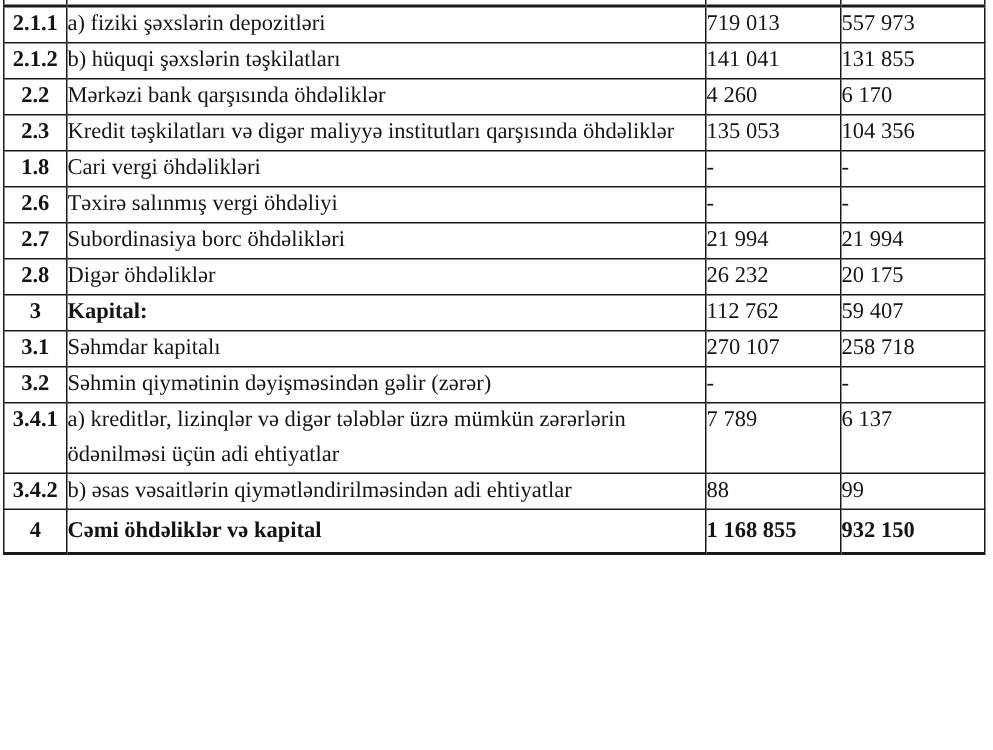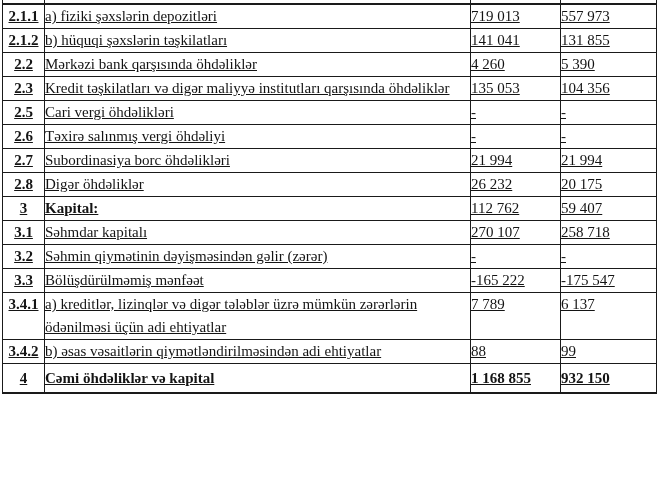--- a/index.html
+++ b/index.html
@@ -12,21 +12,20 @@
     height: 500px;
     overflow: hidden;
     font-family: "Liberation Serif", "DejaVu Serif", serif;
     color: #141414;
   }
   .page {
     position: relative;
     width: 608px;
     height: 500px;
     background: #ffffff;
-    text-decoration: underline;
   }
   table.fin-table {
     border-collapse: collapse;
     table-layout: fixed;
     margin-left: 2px;
     width: 654px;
   }
   .fin-table td {
     border: 1px solid #1a1a1a;
     font-size: 15px;
@@ -92,30 +91,30 @@
         <tr class="data-row">
     <td class="c-num">2.1.2</td>
     <td class="c-label">b) hüquqi şəxslərin təşkilatları</td>
     <td class="c-val">141 041</td>
     <td class="c-val">131 855</td>
   </tr>
         <tr class="data-row">
     <td class="c-num">2.2</td>
     <td class="c-label">Mərkəzi bank qarşısında öhdəliklər</td>
     <td class="c-val">4 260</td>
-    <td class="c-val">5 390</td>
+    <td class="c-val">6 170</td>
   </tr>
         <tr class="data-row">
     <td class="c-num">2.3</td>
     <td class="c-label">Kredit təşkilatları və digər maliyyə institutları qarşısında öhdəliklər</td>
     <td class="c-val">135 053</td>
     <td class="c-val">104 356</td>
   </tr>
         <tr class="data-row">
-    <td class="c-num">2.5</td>
+    <td class="c-num">1.8</td>
     <td class="c-label">Cari vergi öhdəlikləri</td>
     <td class="c-val">-</td>
     <td class="c-val">-</td>
   </tr>
         <tr class="data-row">
     <td class="c-num">2.6</td>
     <td class="c-label">Təxirə salınmış vergi öhdəliyi</td>
     <td class="c-val">-</td>
     <td class="c-val">-</td>
   </tr>
@@ -143,26 +142,20 @@
     <td class="c-val">270 107</td>
     <td class="c-val">258 718</td>
   </tr>
         <tr class="data-row">
     <td class="c-num">3.2</td>
     <td class="c-label">Səhmin qiymətinin dəyişməsindən gəlir (zərər)</td>
     <td class="c-val">-</td>
     <td class="c-val">-</td>
   </tr>
         <tr class="data-row">
-    <td class="c-num">3.3</td>
-    <td class="c-label">Bölüşdürülməmiş mənfəət</td>
-    <td class="c-val">-165 222</td>
-    <td class="c-val">-175 547</td>
-  </tr>
-        <tr class="data-row">
     <td class="c-num">3.4.1</td>
     <td class="c-label">a) kreditlər, lizinqlər və digər tələblər üzrə mümkün zərərlərin ödənilməsi üçün adi ehtiyatlar</td>
     <td class="c-val">7 789</td>
     <td class="c-val">6 137</td>
   </tr>
         <tr class="data-row">
     <td class="c-num">3.4.2</td>
     <td class="c-label">b) əsas vəsaitlərin qiymətləndirilməsindən adi ehtiyatlar</td>
     <td class="c-val">88</td>
     <td class="c-val">99</td>

